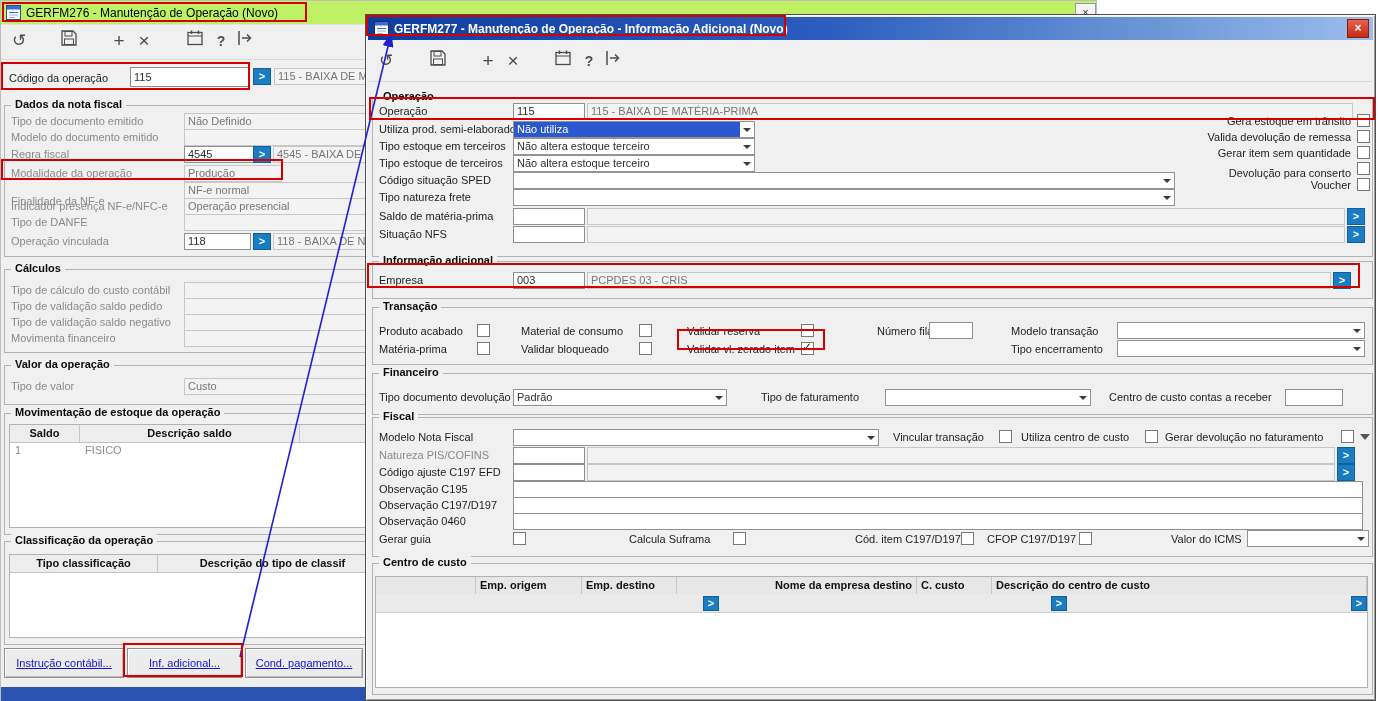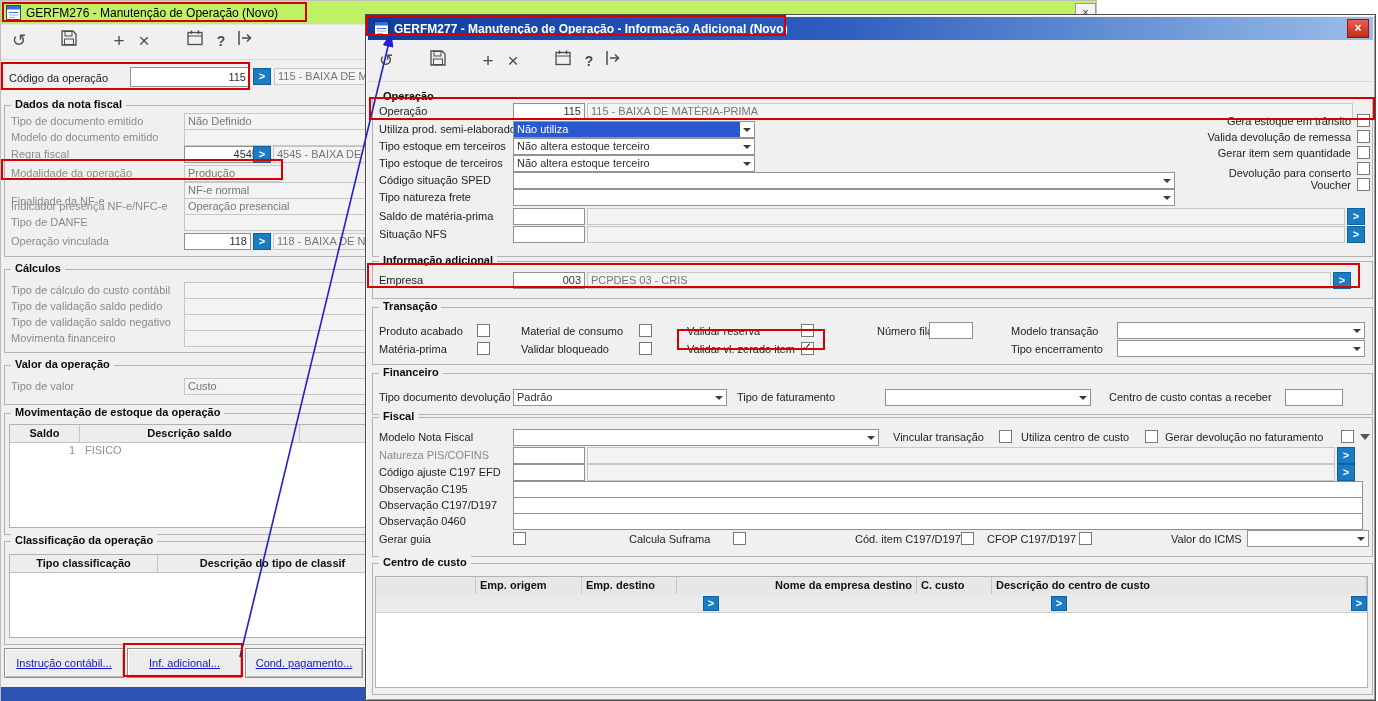--- a/index.html
+++ b/index.html
@@ -15,21 +15,21 @@
   .closebtn1{position:absolute;left:1074px;top:2px;width:21px;height:19px;background:#f4f4f4;border:1px solid #9a9a9a;box-sizing:border-box;text-align:center;line-height:16px;font-size:11px;color:#333;cursor:pointer}
   .closebtn2{position:absolute;right:4px;top:2px;width:22px;height:19px;background:linear-gradient(#e8604c,#c22c18);border:1px solid #8d1a0b;box-sizing:border-box;text-align:center;line-height:16px;font-size:12px;color:#fff;font-weight:bold;cursor:pointer}
   .ti{position:absolute;width:24px;height:24px;text-align:center;line-height:24px;font-size:17px;color:#4c4c4c;cursor:pointer}
   .sep{position:absolute;height:1px;background:#dadada}
   .grp{position:absolute;border:1px solid #b2b2b2}
   .gt{position:absolute;top:-8px;left:6px;background:#f0f0f0;padding:0 4px;font-size:11px;font-weight:bold;color:#0a0a0a;white-space:nowrap}
   .lbl{position:absolute;font-size:11px;color:#1d1d1d;white-space:nowrap}
   .dim{color:#8a8a8a}
   .fld{position:absolute;height:17px;box-sizing:border-box;background:#f3f3f3;border:1px solid #c7c7c7;font-size:11px;line-height:15px;padding:0 3px;color:#767676;overflow:hidden;white-space:nowrap}
   .inp{background:#fff;border:1px solid #909090;color:#2e2e2e}
-  .num{text-align:right}
+  .num{}
   .lk{position:absolute;width:18px;height:17px;box-sizing:border-box;background:#1a7dc4;border:1px solid #10619b;color:#fff;font-size:11px;font-weight:bold;text-align:center;line-height:15px;cursor:pointer}
   .dd{position:absolute;height:17px;box-sizing:border-box;background:#fff;border:1px solid #939393;font-size:11px;cursor:pointer}
   .ddv{position:absolute;left:0;top:0;right:14px;bottom:0;padding:0 3px;line-height:15px;overflow:hidden;white-space:nowrap;color:#2e2e2e}
   .dda{position:absolute;right:0;top:0;width:14px;bottom:0}
   .dda::after{content:"";position:absolute;left:3px;top:6px;border:4px solid transparent;border-top:4px solid #3c3c3c}
   .sel .ddv{background:#2a58cf;color:#fff}
   .cb{position:absolute;width:13px;height:13px;box-sizing:border-box;background:#fff;border:1px solid #787878;cursor:pointer}
   .cb.checked::after{content:"✓";position:absolute;left:0;top:-3px;font-size:12px;font-weight:bold;color:#111}
   .grid{position:absolute;background:#fff;border:1px solid #b2b2b2;box-sizing:border-box;overflow:hidden}
   .ghr{display:flex;height:17px;background:#ededed;border-bottom:1px solid #c2c2c2;font-size:11px;font-weight:bold;color:#111}
@@ -302,21 +302,21 @@
       </div>
     </div>
 
     <div class="grp" style="left:6px;top:358px;width:999px;height:40px">
       <span class="gt">Financeiro</span>
       <span class="lbl" style="left:6px;top:17px">Tipo documento devolução</span>
       <div class="dd" style="left:140px;top:15px;width:214px">
         <span class="ddv">Padrão</span>
           <span class="dda"></span>
       </div>
-      <span class="lbl" style="left:364px;top:17px">Tipo de faturamento</span>
+      <span class="lbl" style="left:388px;top:17px">Tipo de faturamento</span>
       <div class="dd" style="left:512px;top:15px;width:206px">
         <span class="ddv"></span>
           <span class="dda"></span>
       </div>
       <span class="lbl" style="left:736px;top:17px">Centro de custo contas a receber</span>
       <div class="fld inp" style="left:912px;top:15px;width:58px"></div>
     </div>
 
     <div class="grp" style="left:6px;top:402px;width:999px;height:138px">
       <span class="gt">Fiscal</span>

